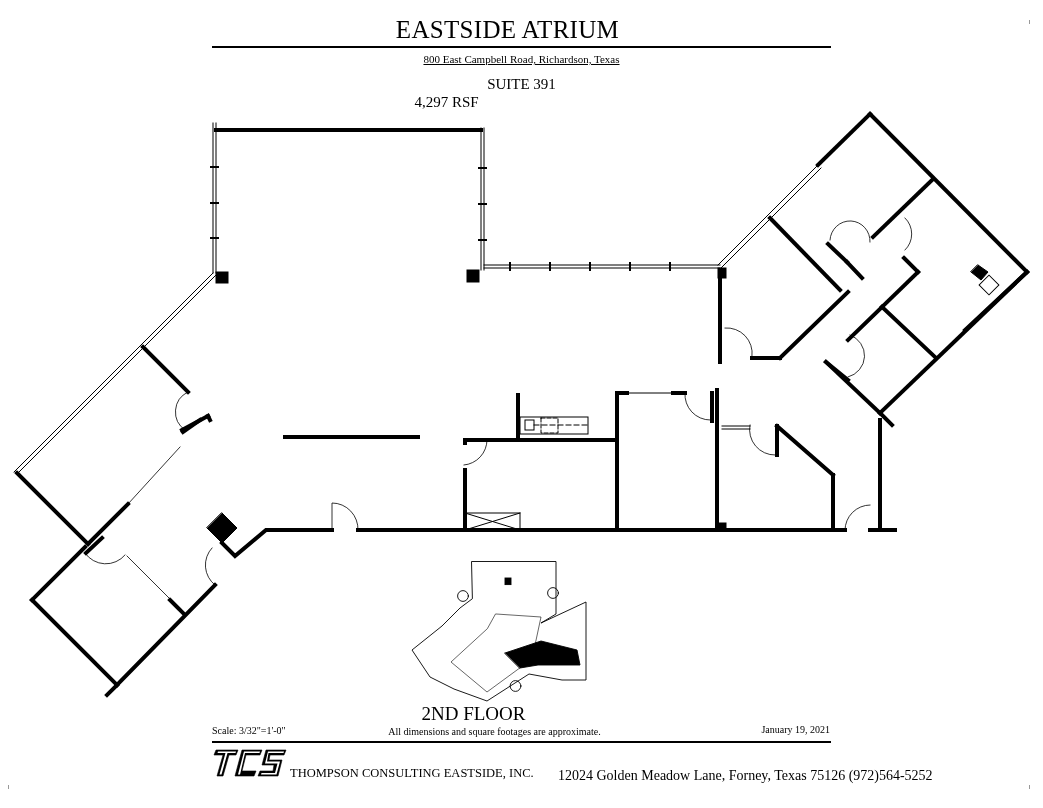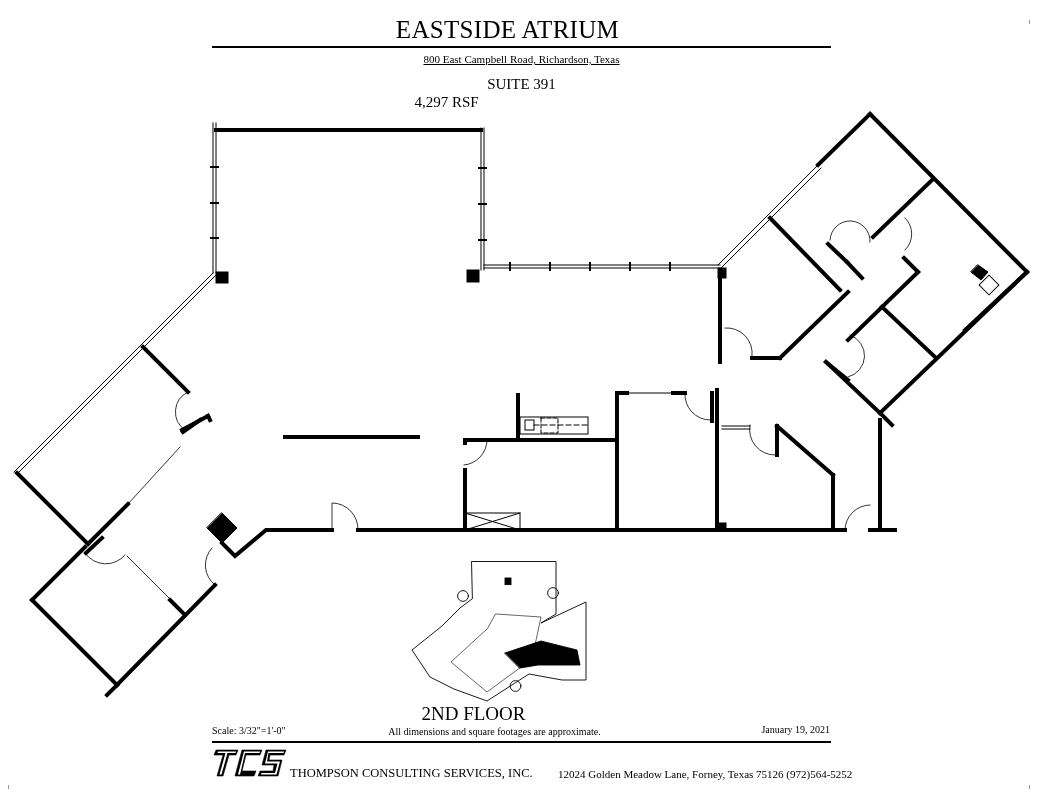--- a/index.html
+++ b/index.html
@@ -13,21 +13,21 @@
   #suite { left:0; width:1043px; top:76px; font-size:15px; }
   #rsf { left:0; width:893px; top:94px; font-size:15px; }
   #plan { left:0; top:0; }
   #floor-label { left:0; width:947px; top:703px; font-size:19px; }
   #scale { left:212px; top:725px; font-size:10px; }
   #disclaimer { left:0; width:989px; top:726px; font-size:10px; }
   #date { left:700px; width:130px; top:724px; font-size:10px; text-align:right; }
   #footer-rule { left:212px; top:741px; width:619px; height:2px; background:#000; }
   #logo { left:210px; top:748px; }
   #company { left:290px; top:766px; font-size:12.5px; }
-  #company-address { left:558px; top:768px; font-size:11px; }
+  #company-address { left:558px; top:768px; font-size:14px; }
   .tick { position:absolute; width:1px; height:4px; background:#999; }
 </style>
 </head>
 <body>
 
 <div class="abs center" id="title">EASTSIDE ATRIUM</div>
 <div class="abs" id="title-rule"></div>
 <div class="abs center" id="address">800 East Campbell Road, Richardson, Texas</div>
 <div class="abs center" id="suite">SUITE 391</div>
 <div class="abs center" id="rsf">4,297 RSF</div>
@@ -188,14 +188,14 @@
     <polygon points="6,2 28,2 26,7 19,7 13,28 7,28 13,7 4,7"></polygon>
     <polygon points="32,2 52,2 50,7 36,7 32,23 46,23 44,28 25,28"></polygon>
     <polygon points="56,2 76,2 74,7 60,7 59,12 72,12 68,28 48,28 50,23 63,23 64,17 52,17"></polygon>
   </g>
   <g fill="#fff">
     <polygon points="8,3.5 26,3.5 25.5,5 17.5,5 11.5,26.5 9.5,26.5 15.5,5 7.5,5"></polygon>
     <polygon points="34,3.5 50,3.5 49.5,5 35,5 30.5,24.5 30,26.5 28,26.5"></polygon>
     <polygon points="58,3.5 74,3.5 73.5,5 58.5,5 57,13.5 70,13.5 66.5,26.5 51,26.5 51.5,25 65,25 67.5,15.5 55,15.5"></polygon>
   </g>
 </svg>
-<div class="abs" id="company">THOMPSON CONSULTING SERVICES, INC.</div>
+<div class="abs" id="company">THOMPSON CONSULTING EASTSIDE, INC.</div>
 <div class="abs" id="company-address">12024 Golden Meadow Lane, Forney, Texas  75126  (972)564-5252</div>
 
 </body></html>

